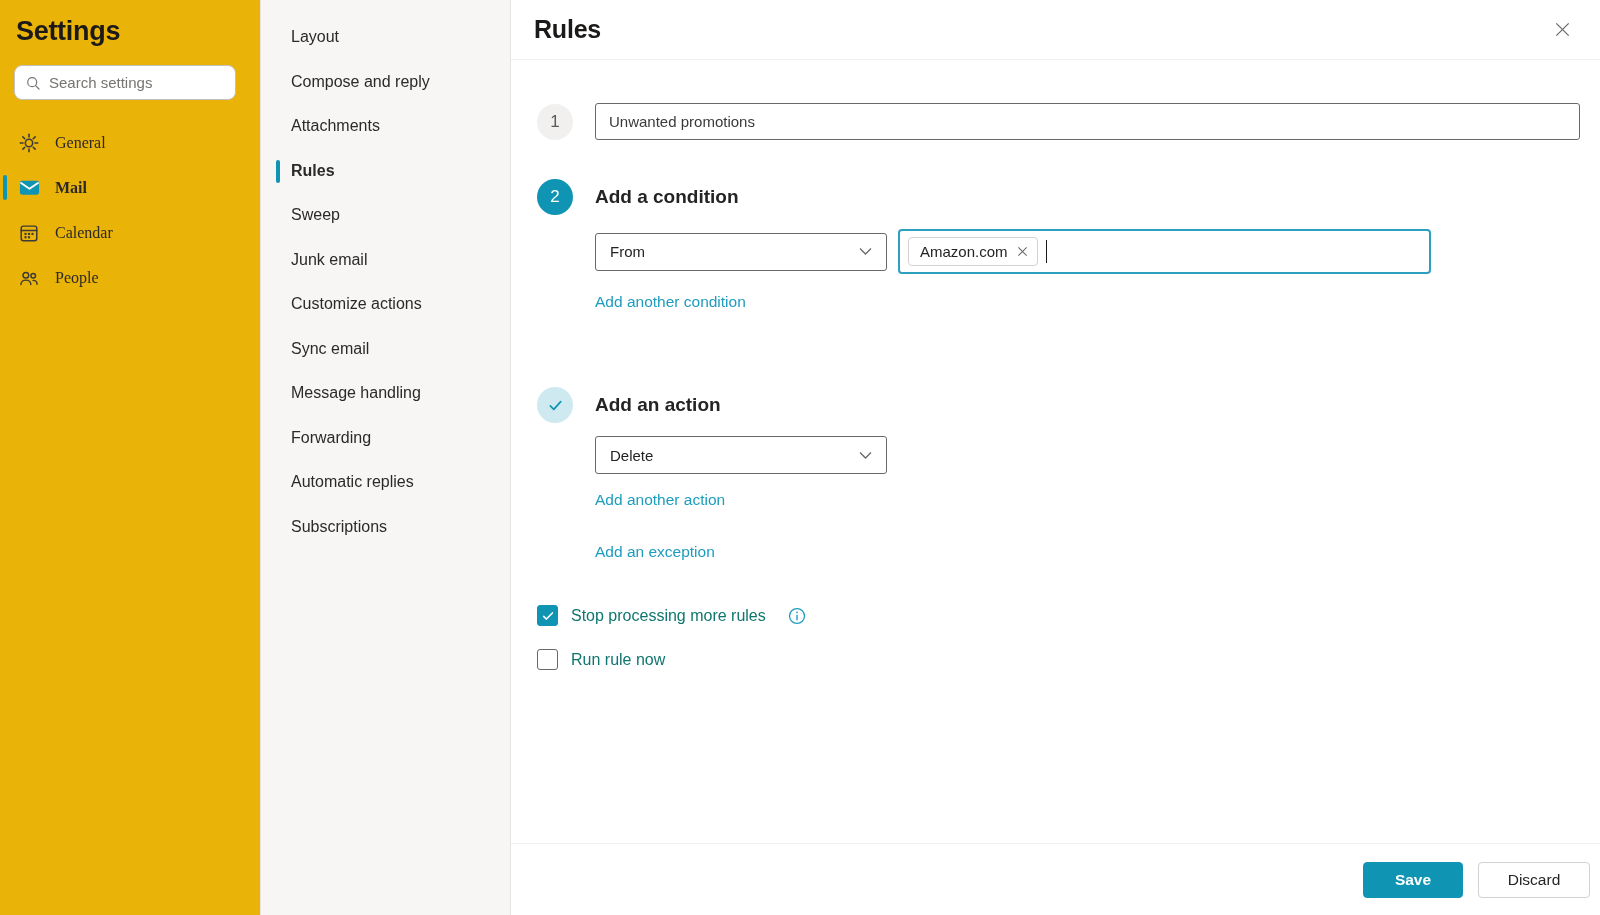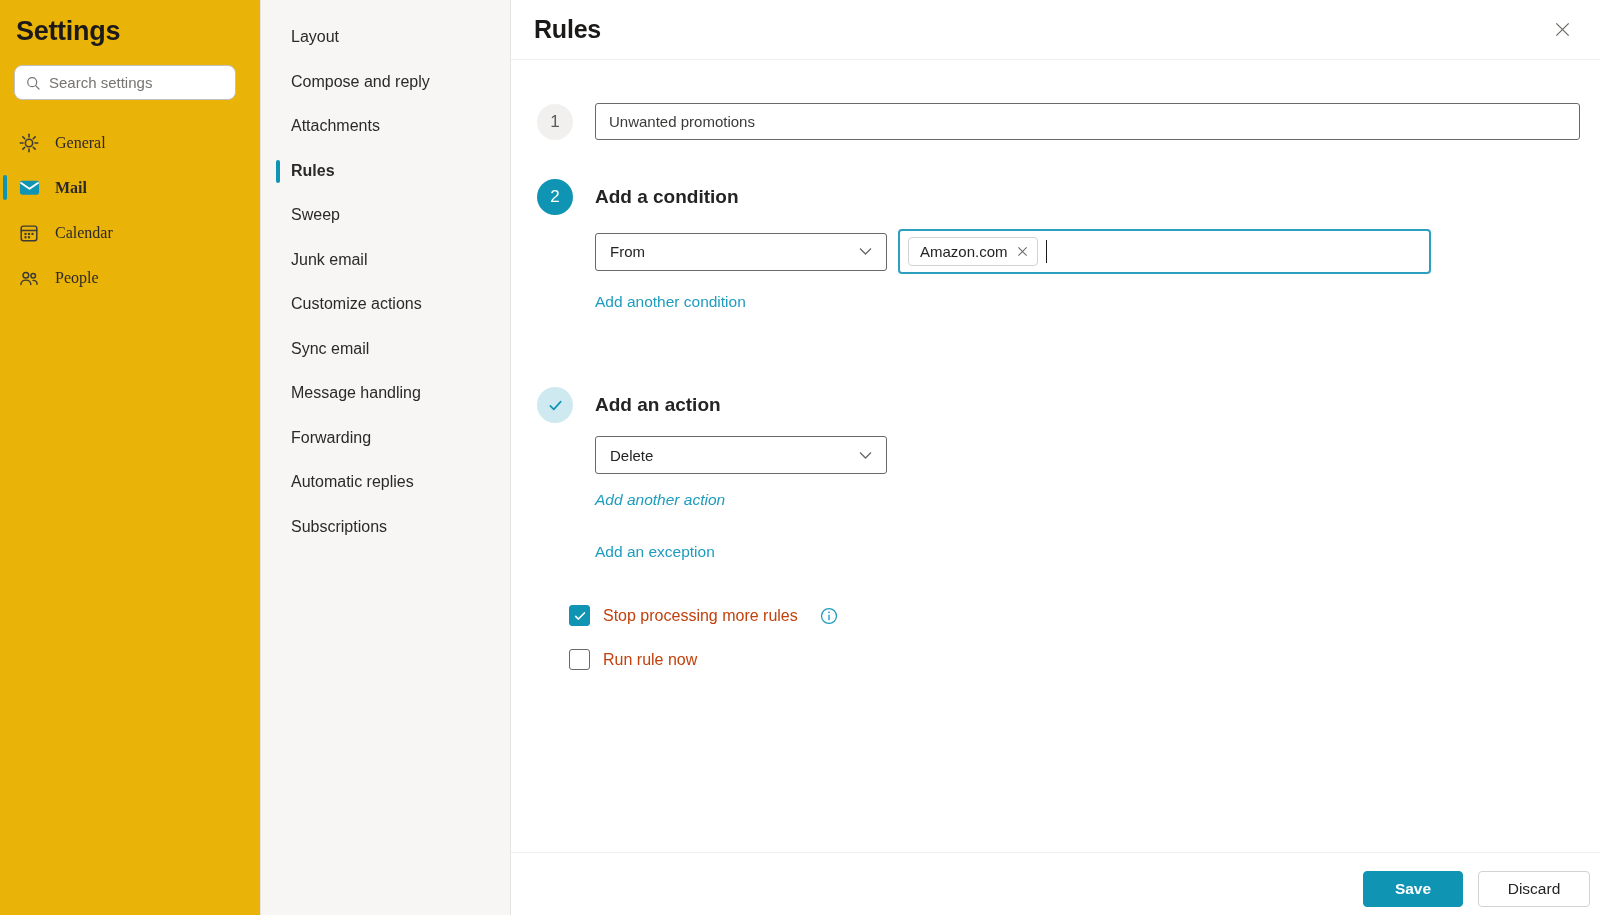--- a/index.html
+++ b/index.html
@@ -48,31 +48,31 @@
   .select { width:292px; height:38px; border:1px solid #6b6966; border-radius:3px; background:#fff; display:flex; align-items:center; justify-content:space-between; padding:0 14px; font-size:15px; color:#242424; cursor:pointer; }
   .value-box { margin-left:11px; width:533px; height:45px; border:2px solid #2da0c0; border-radius:4px; background:#fff; display:flex; align-items:center; padding:0 8px; }
   .chip { display:inline-flex; align-items:center; gap:9px; border:1px solid #d4d2d0; border-radius:4px; background:#fff; height:29px; padding:0 9px 0 11px; font-size:15px; color:#242424; }
   .chip .chip-x { display:flex; cursor:pointer; }
   .caret { width:1.5px; height:23px; background:#1b1a19; margin-left:8px; }
 
   .link { display:block; color:#1d9cbe; font-size:15.5px; text-decoration:none; cursor:pointer; width:max-content; }
   .link-cond { margin-top:19px; }
   .step-3 { margin-top:76px; }
   .sel-action { margin-top:13px; }
-  .link-action { margin-top:17px;font-style:italic; }
+  .link-action { margin-top:17px; }
   .link-exception { margin-top:34px; }
 
-  .check-row { display:flex; align-items:center; gap:13px; font-size:16px; color:#c2410c; width:max-content; cursor:pointer;margin-left:32px; }
+  .check-row { display:flex; align-items:center; gap:13px; font-size:16px; color:#0f766e; width:max-content; cursor:pointer; }
   .check-row.first { margin-top:44px; }
   .check-row.second { margin-top:23px; }
   .checkbox { width:21px; height:21px; border:1px solid #6b6966; border-radius:3px; background:#fff; display:flex; align-items:center; justify-content:center; flex-shrink:0; }
   .checkbox.checked { background:#0f94b4; border-color:#0f94b4; }
   .info-icn { margin-left:9px; display:flex; }
 
-  .panel-footer { border-top:1px solid #f0efee; padding:18px 10px 8px 0; display:flex; justify-content:flex-end; gap:15px; }
+  .panel-footer { border-top:1px solid #f0efee; padding:18px 10px 17px 0; display:flex; justify-content:flex-end; gap:15px; }
   .btn { height:36px; border-radius:4px; font-size:15.5px; font-family:inherit; cursor:pointer; }
   .btn.save { width:100px; background:#0f94b4; color:#fff; border:1px solid #0f94b4; font-weight:700; }
   .btn.discard { width:112px; background:#fff; color:#242424; border:1px solid #d4d2d0; font-weight:400; }
 </style>
 </head>
 <body>
 
 <div class="app">
 
   <aside class="sidebar">

